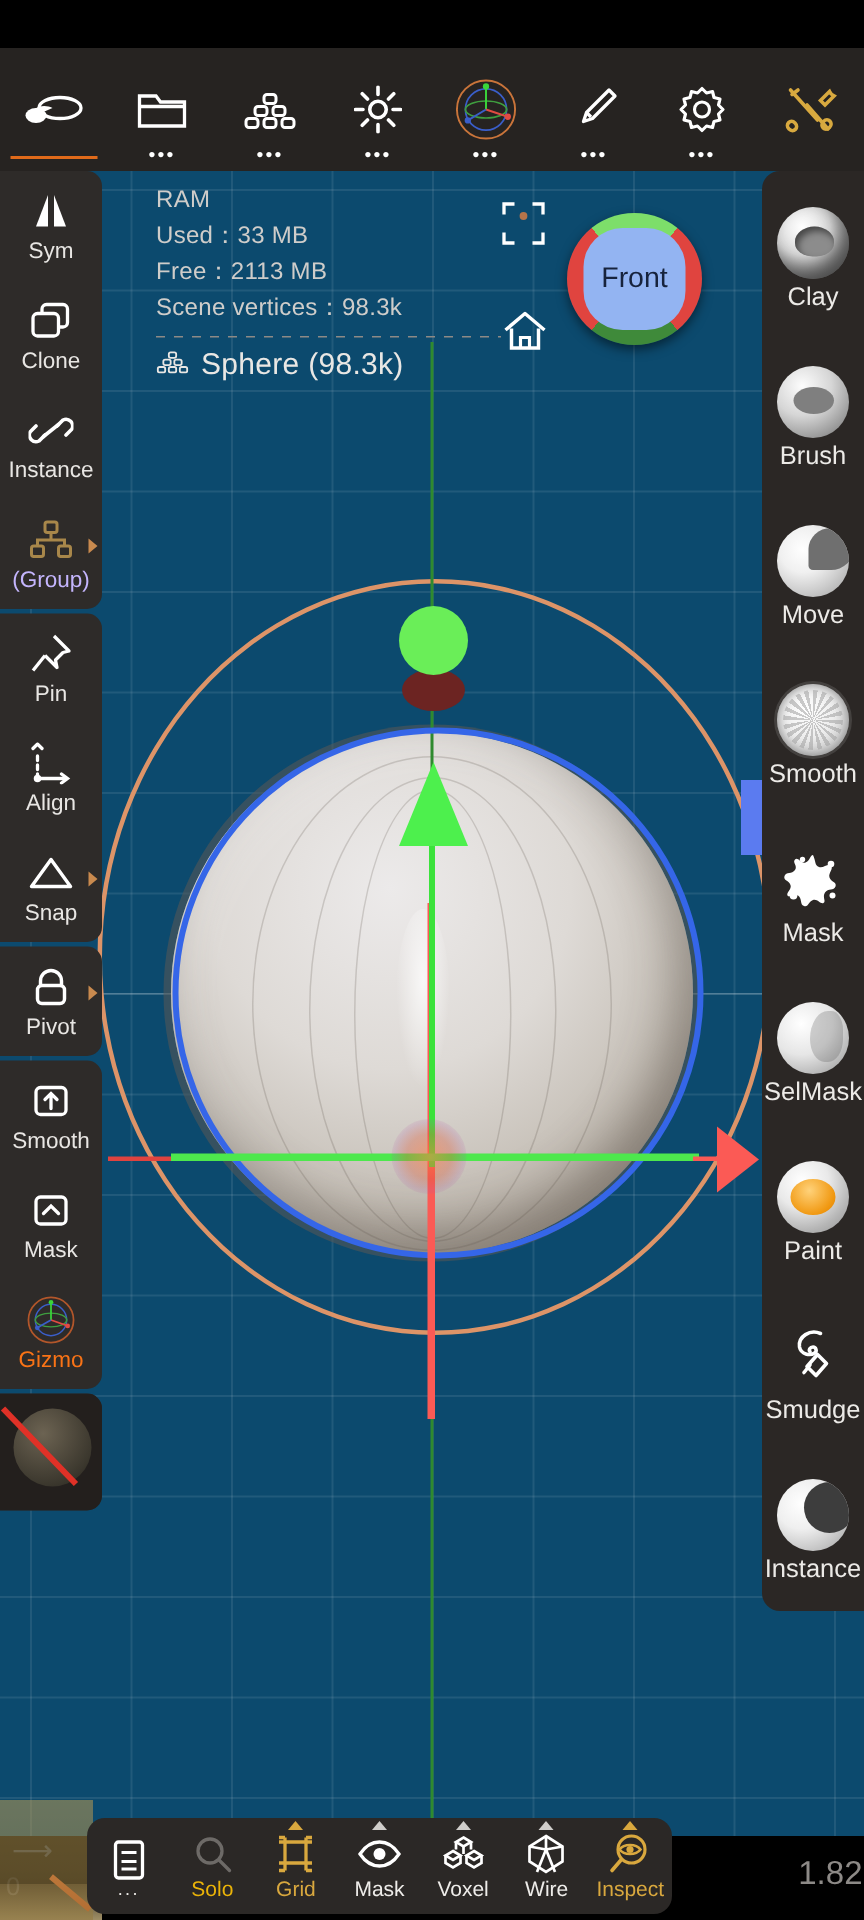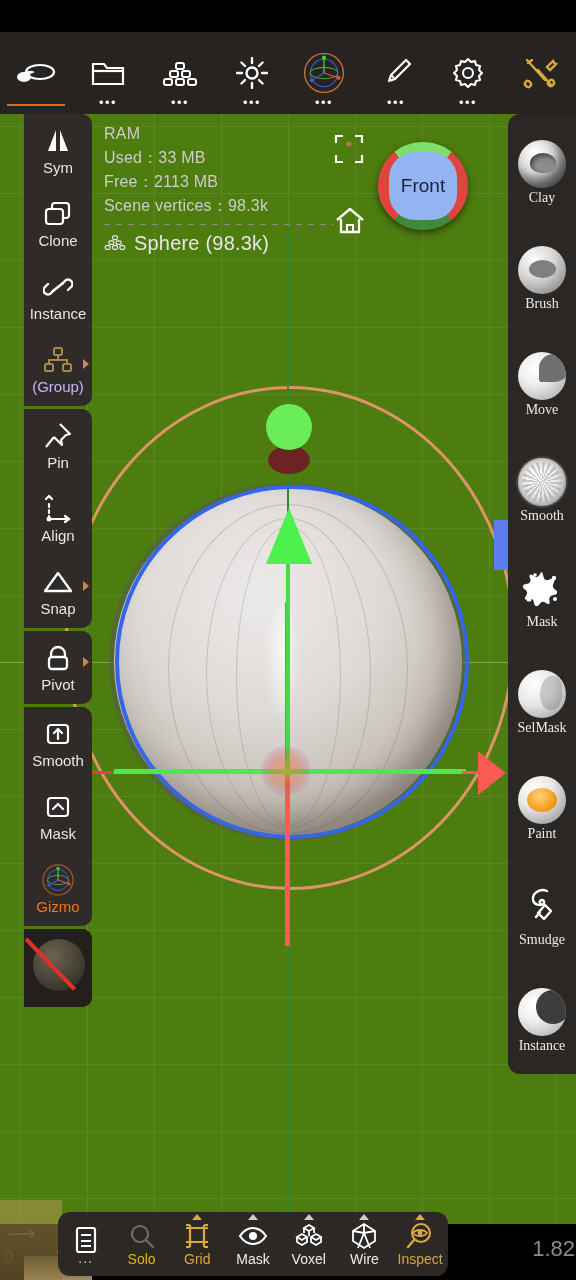--- a/index.html
+++ b/index.html
@@ -26,21 +26,21 @@
   .top-ico { width:42px; height:42px; display:flex; align-items:center; justify-content:center; }
   .top-ico svg { display:block; }
   .dots { position:absolute; bottom:9px; left:50%; transform:translateX(-50%);
           font-size:13px; line-height:5px; color:#ffffff; letter-spacing:1.5px; }
   .active-underline { position:absolute; bottom:8px; left:50%; transform:translateX(-50%);
           width:58px; height:2px; background:#e06a1a; }
 
   
   .viewport {
     position:absolute; left:0; top:114px; width:576px; height:1110px;
-    background:#4d7c0f; overflow:hidden;
+    background:#0c4a6e; overflow:hidden;
   }
   .grid {
     position:absolute; inset:0;
     background-image:
       linear-gradient(to right, rgba(255,255,255,0.085) 1px, transparent 1px),
       linear-gradient(to bottom, rgba(255,255,255,0.085) 1px, transparent 1px);
     background-size: 67px 67px;
     background-position: 20px 12px;
   }
   .grid-axis-h { position:absolute; left:0; right:0; top:548px; height:1px; background:rgba(255,255,255,0.22); }
@@ -96,41 +96,41 @@
       border-top:22px solid transparent; border-bottom:22px solid transparent; border-left:28px solid #fb5a55; }
   .g-ball-shadow { position:absolute; left:268px; top:332px; width:42px; height:28px;
       border-radius:50%; background:#6c2422; }
   .g-ball { position:absolute; left:266px; top:290px; width:46px; height:46px;
       border-radius:50%; background:#6aee58; }
   .g-center { position:absolute; left:261px; top:632px; width:50px; height:50px; border-radius:50%;
       background:radial-gradient(circle, rgba(255,120,60,.55) 0%, rgba(220,90,60,.35) 42%, rgba(180,90,160,.18) 65%, rgba(0,0,0,0) 80%); }
   .g-zhandle { position:absolute; left:494px; top:406px; width:14px; height:50px; background:#5b7bf0; }
 
   
-  .rail-left { position:absolute; left:0; top:114px; width:68px;margin-left:24px; }
+  .rail-left { position:absolute; left:0; top:114px; width:68px; }
   .rail-left .grp { background:#2e2b29; border-radius:0 10px 10px 0; overflow:hidden; margin-bottom:3px; }
   .rail-item { position:relative; height:73px; display:flex; flex-direction:column;
                align-items:center; justify-content:center; gap:3px; }
   .rail-item .lbl { font-size:15px; color:#e8e6e3; }
   .rail-item .ico { width:34px; height:30px; display:flex; align-items:center; justify-content:center; }
   .rail-item.muted .lbl { color:#c4b5fd; }
   .rail-item.gold .lbl { color:#f97316; }
   .rail-item .caret { position:absolute; right:3px; top:26px; width:0; height:0;
       border-top:5px solid transparent; border-bottom:5px solid transparent; border-left:6px solid #c98a4e; }
   .mat-swatch { position:relative; height:78px; background:#231f1d; }
   .mat-swatch .ball { position:absolute; left:9px; top:10px; width:52px; height:52px; border-radius:50%;
       background:radial-gradient(circle at 38% 32%, #6c6352, #3c382e 70%, #24221c 100%); }
   .mat-swatch .slash { position:absolute; left:2px; top:8px; width:70px; height:4px; background:#e03127;
       transform: rotate(46deg); transform-origin:left center; }
 
   
   .rail-right { position:absolute; right:0; top:114px; width:68px; background:#2b2725;
                 border-radius:12px 0 0 12px; padding-top:6px; }
   .brush-item { height:106px; display:flex; flex-direction:column; align-items:center; justify-content:center; gap:2px; }
-  .brush-item .lbl { font-size:14px; color:#eceae7;font-family:Liberation Serif, serif; }
+  .brush-item .lbl { font-size:17px; color:#eceae7; }
   .brush-ico { width:48px; height:48px; border-radius:50%; }
   .bi-clay { background:radial-gradient(circle at 35% 28%, #ffffff 0%, #dcdcdc 40%, #9a9a9a 72%, #6e6e6e 100%);
              box-shadow: inset -6px -8px 12px rgba(0,0,0,.45); position:relative; }
   .bi-clay::after { content:""; position:absolute; left:12px; top:13px; width:26px; height:20px;
              border-radius:50% 50% 45% 45%; background:#8c8c8c; box-shadow: inset 2px 3px 5px rgba(0,0,0,.5); }
   .bi-brush { background:radial-gradient(circle at 35% 28%, #fdfdfd 0%, #d6d6d6 42%, #9b9b9b 75%, #6b6b6b 100%); position:relative; }
   .bi-brush::after { content:""; position:absolute; left:11px; top:14px; width:27px; height:18px;
              border-radius:50%; background:#7f7f7f; }
   .bi-move { background:radial-gradient(circle at 36% 34%, #ffffff 0%, #f0f0f0 35%, #cfcfcf 62%, #9c9c9c 100%); position:relative; overflow:hidden; }
   .bi-move::after { content:""; position:absolute; right:-3px; top:2px; width:30px; height:28px;

